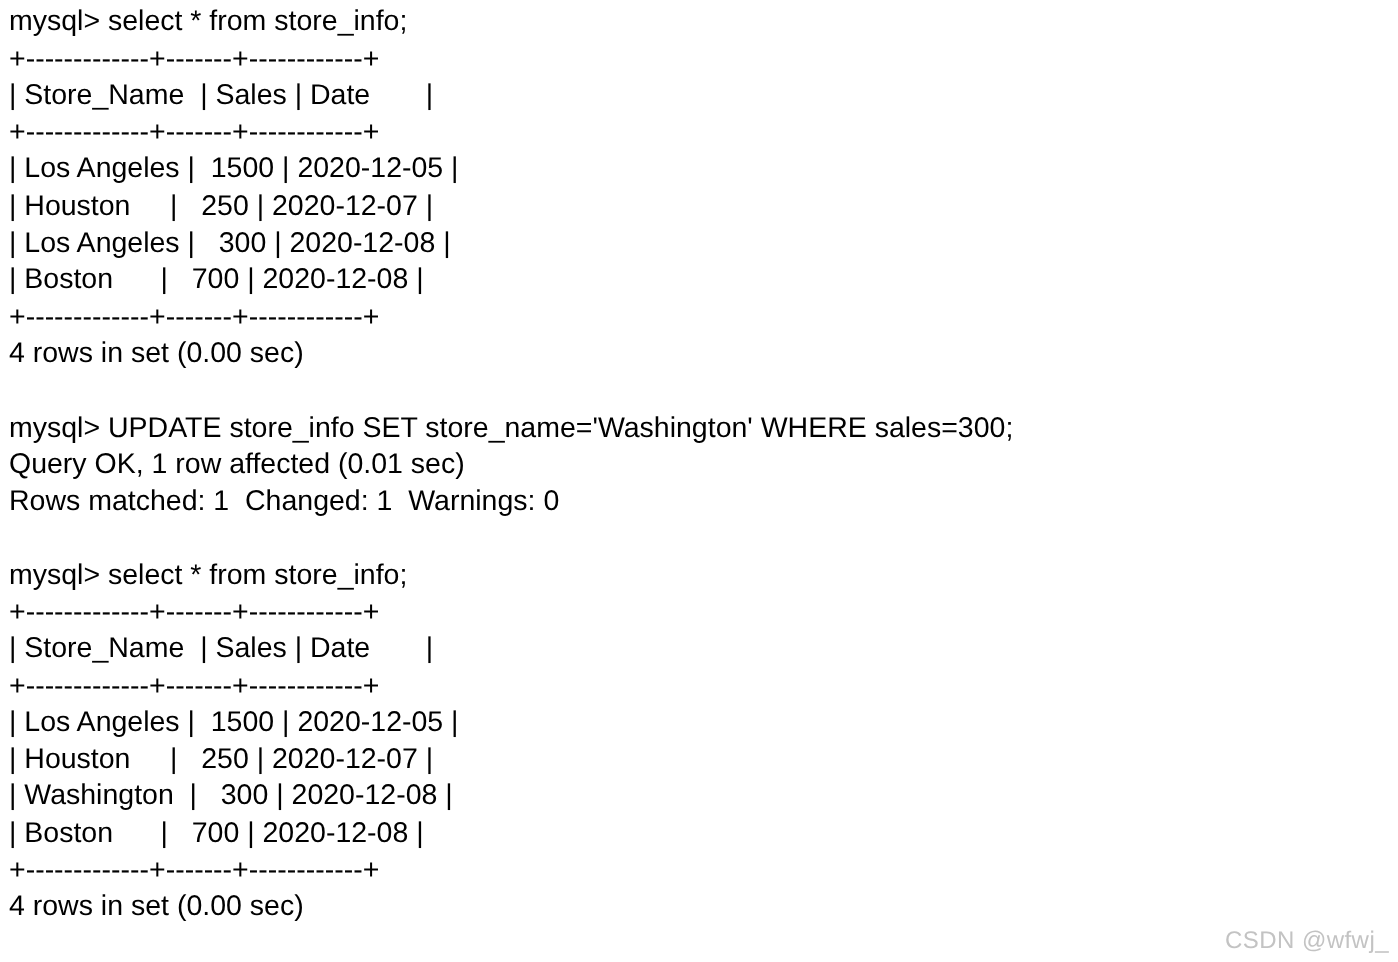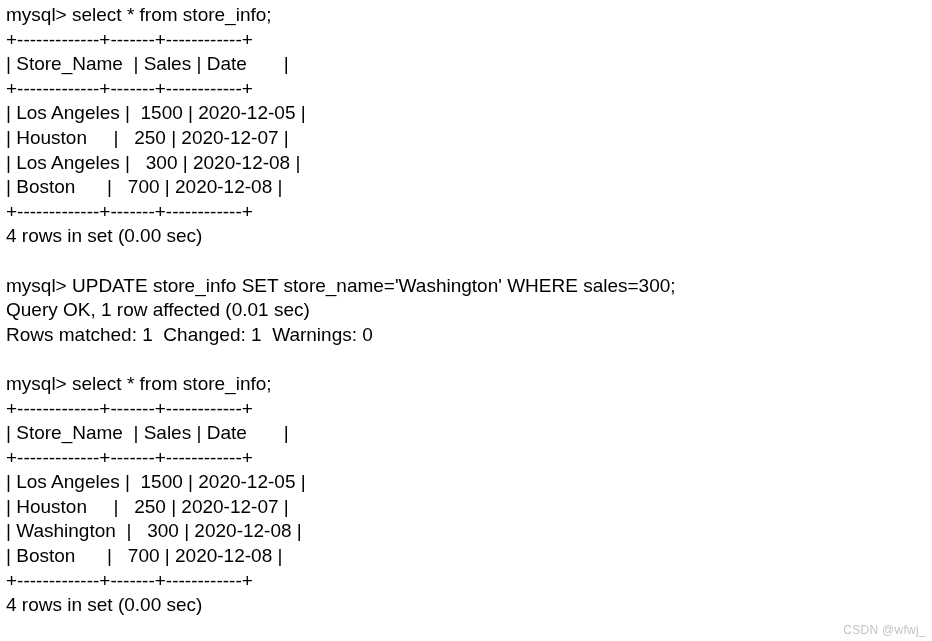--- a/index.html
+++ b/index.html
@@ -37,21 +37,21 @@
 
   .term-line.blank {
     height: 24.6px;
   }
 
   #watermark {
     position: absolute;
     right: 6px;
     bottom: 4px;
     font-family: "Liberation Sans", sans-serif;
-    font-size: 12px;
+    font-size: 16px;
     color: #c3c3c3;
     letter-spacing: 0.3px;
     white-space: pre;
   }
 </style>
 </head>
 <body>
 
 <div id="terminal"><div class="term-line">mysql&gt; select * from store_info;</div><div class="term-line">+-------------+-------+------------+</div><div class="term-line">| Store_Name  | Sales | Date       |</div><div class="term-line">+-------------+-------+------------+</div><div class="term-line">| Los Angeles |  1500 | 2020-12-05 |</div><div class="term-line">| Houston     |   250 | 2020-12-07 |</div><div class="term-line">| Los Angeles |   300 | 2020-12-08 |</div><div class="term-line">| Boston      |   700 | 2020-12-08 |</div><div class="term-line">+-------------+-------+------------+</div><div class="term-line">4 rows in set (0.00 sec)</div><div class="term-line blank"></div><div class="term-line">mysql&gt; UPDATE store_info SET store_name='Washington' WHERE sales=300;</div><div class="term-line">Query OK, 1 row affected (0.01 sec)</div><div class="term-line">Rows matched: 1  Changed: 1  Warnings: 0</div><div class="term-line blank"></div><div class="term-line">mysql&gt; select * from store_info;</div><div class="term-line">+-------------+-------+------------+</div><div class="term-line">| Store_Name  | Sales | Date       |</div><div class="term-line">+-------------+-------+------------+</div><div class="term-line">| Los Angeles |  1500 | 2020-12-05 |</div><div class="term-line">| Houston     |   250 | 2020-12-07 |</div><div class="term-line">| Washington  |   300 | 2020-12-08 |</div><div class="term-line">| Boston      |   700 | 2020-12-08 |</div><div class="term-line">+-------------+-------+------------+</div><div class="term-line">4 rows in set (0.00 sec)</div></div>
 

